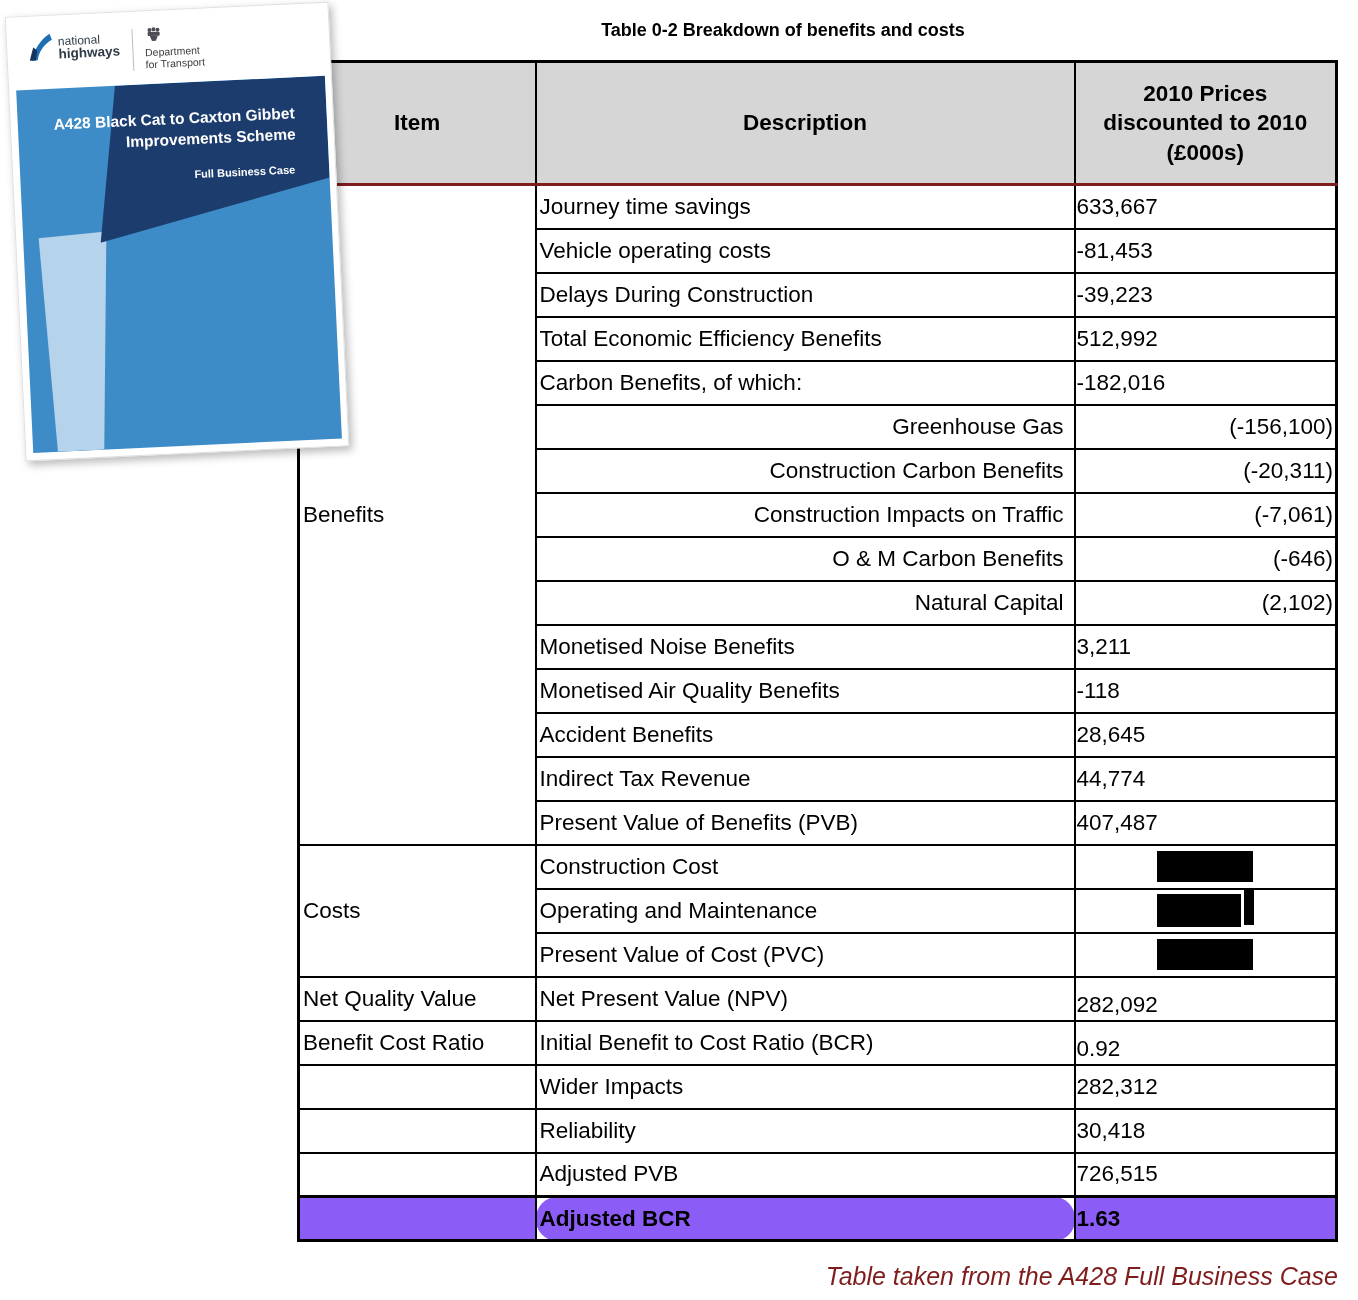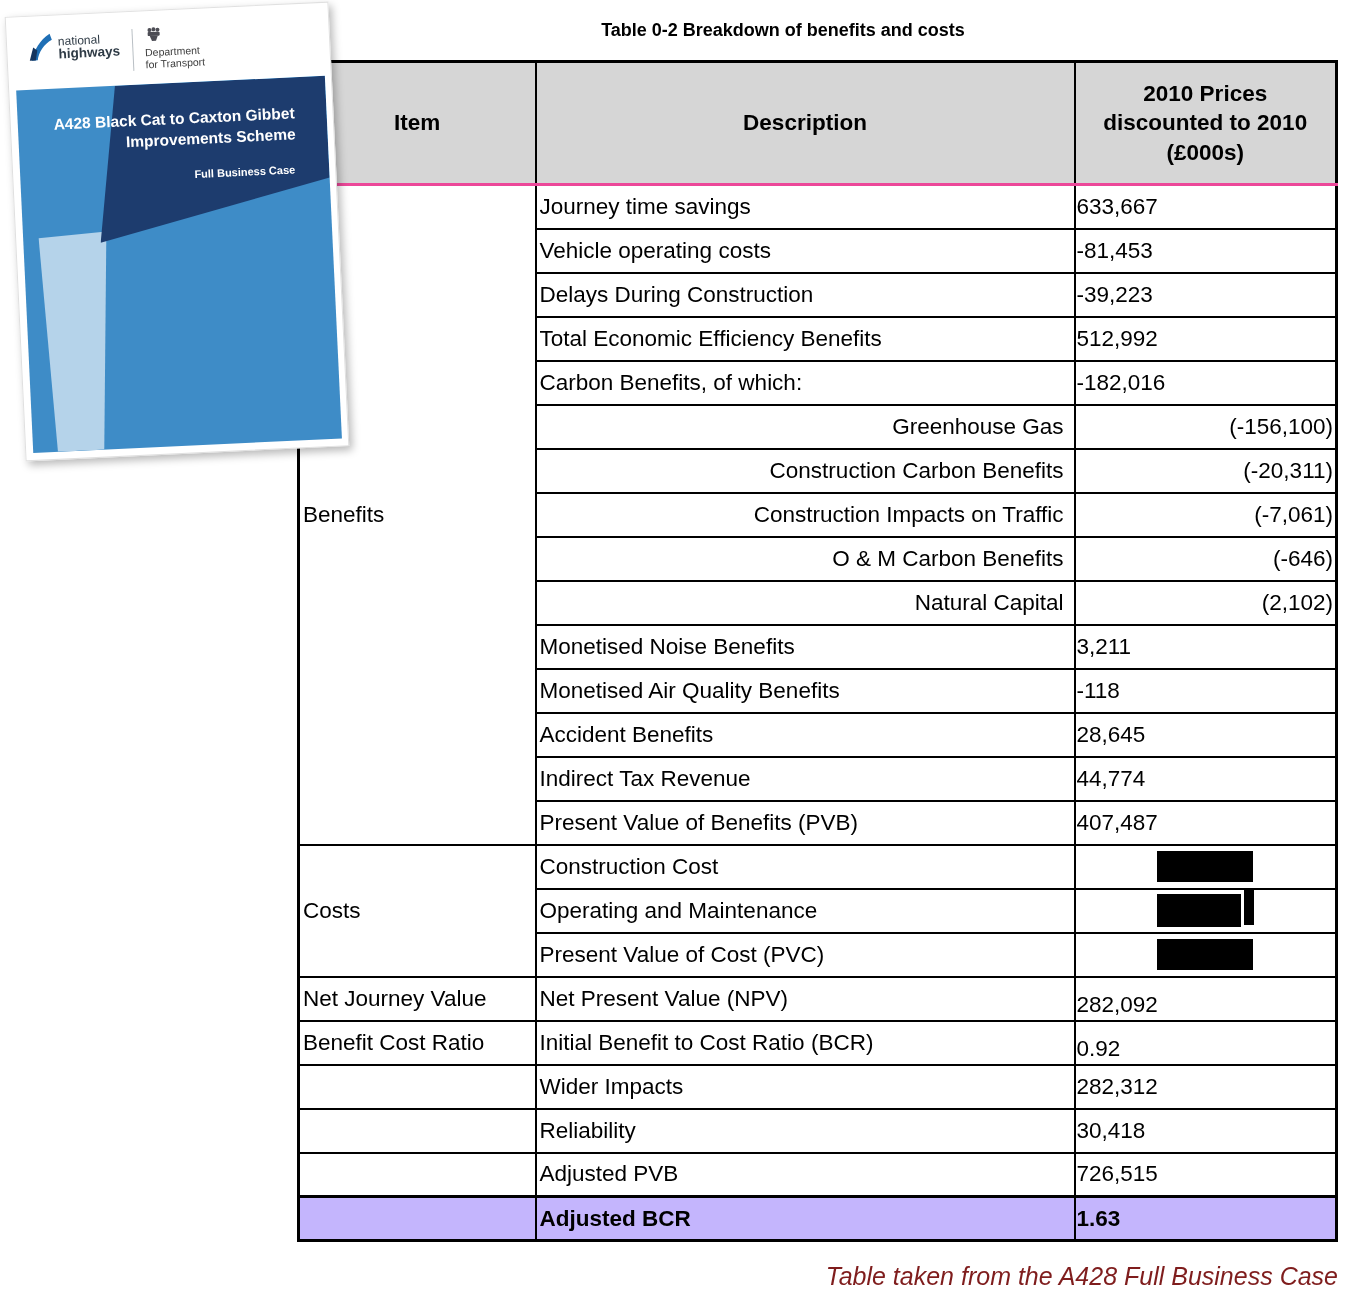--- a/index.html
+++ b/index.html
@@ -9,31 +9,31 @@
   
   .page-title{position:absolute;top:20px;left:297px;width:1036px;text-align:center;
               font-size:18px;font-weight:bold;transform:translateX(-32px);}
 
   
   table.benefits-table{position:absolute;top:60px;left:297px;width:1038px;
        border-collapse:collapse;table-layout:fixed;border:3px solid #000;}
   .benefits-table th,.benefits-table td{border:2px solid #000;font-size:22.5px;
        overflow:hidden;white-space:nowrap;}
   .benefits-table thead th{background:#d6d6d6;font-weight:bold;text-align:center;
-       vertical-align:middle;height:118px;border-bottom:3px solid #ec4899;}
+       vertical-align:middle;height:118px;border-bottom:3px solid #7f1d1d;}
   .th-prices{white-space:pre-line !important;line-height:1.3;}
   .benefits-table tbody tr{height:44px;}
   .col-item{text-align:left;padding-left:3px;vertical-align:middle;margin-top:44px;}
-  .col-desc{text-align:left;padding-left:3px;vertical-align:middle;}
+  .col-desc{text-align:left;padding-left:3px;vertical-align:middle;border-radius:21px;}
   .col-desc.align-right{text-align:right;padding-left:0;padding-right:10px;}
   .col-val{vertical-align:middle;}
   .col-val.align-right{text-align:right;padding-right:2px;}
   .col-val.v-top{vertical-align:top;padding-top:14px;}
   .bold{font-weight:bold;}
-  tr.row-total td{background:#c4b5fd;font-weight:bold;border-top:3px solid #000;}
+  tr.row-total td{background:#8b5cf6;font-weight:bold;border-top:3px solid #000;}
 
   
   .redact-wrap{display:flex;justify-content:center;align-items:center;gap:3px;}
   .redact-box{width:96px;height:31px;background:#000;}
   .redact-box.main{width:84px;height:33px;}
   .redact-bar{width:10px;height:35px;background:#000;transform:translateY(-3px);}
 
   
   .caption{position:absolute;top:1262px;left:302px;width:1036px;text-align:right;
            font-style:italic;font-size:25px;color:#7f1d1d;}
@@ -162,21 +162,21 @@
         </tr>
         <tr>
           <td class="col-desc">Present Value of Cost (PVC)</td>
           <td class="col-val">
             <div class="redact-wrap">
               <div class="redact-box"></div>
             </div>
           </td>
         </tr>
         <tr>
-          <td class="col-item">Net Journey Value</td>
+          <td class="col-item">Net Quality Value</td>
           <td class="col-desc">Net Present Value (NPV)</td>
           <td class="col-val v-top">282,092</td>
         </tr>
         <tr>
           <td class="col-item">Benefit Cost Ratio</td>
           <td class="col-desc">Initial Benefit to Cost Ratio (BCR)</td>
           <td class="col-val v-top">0.92</td>
         </tr>
         <tr>
           <td class="col-item"></td>

